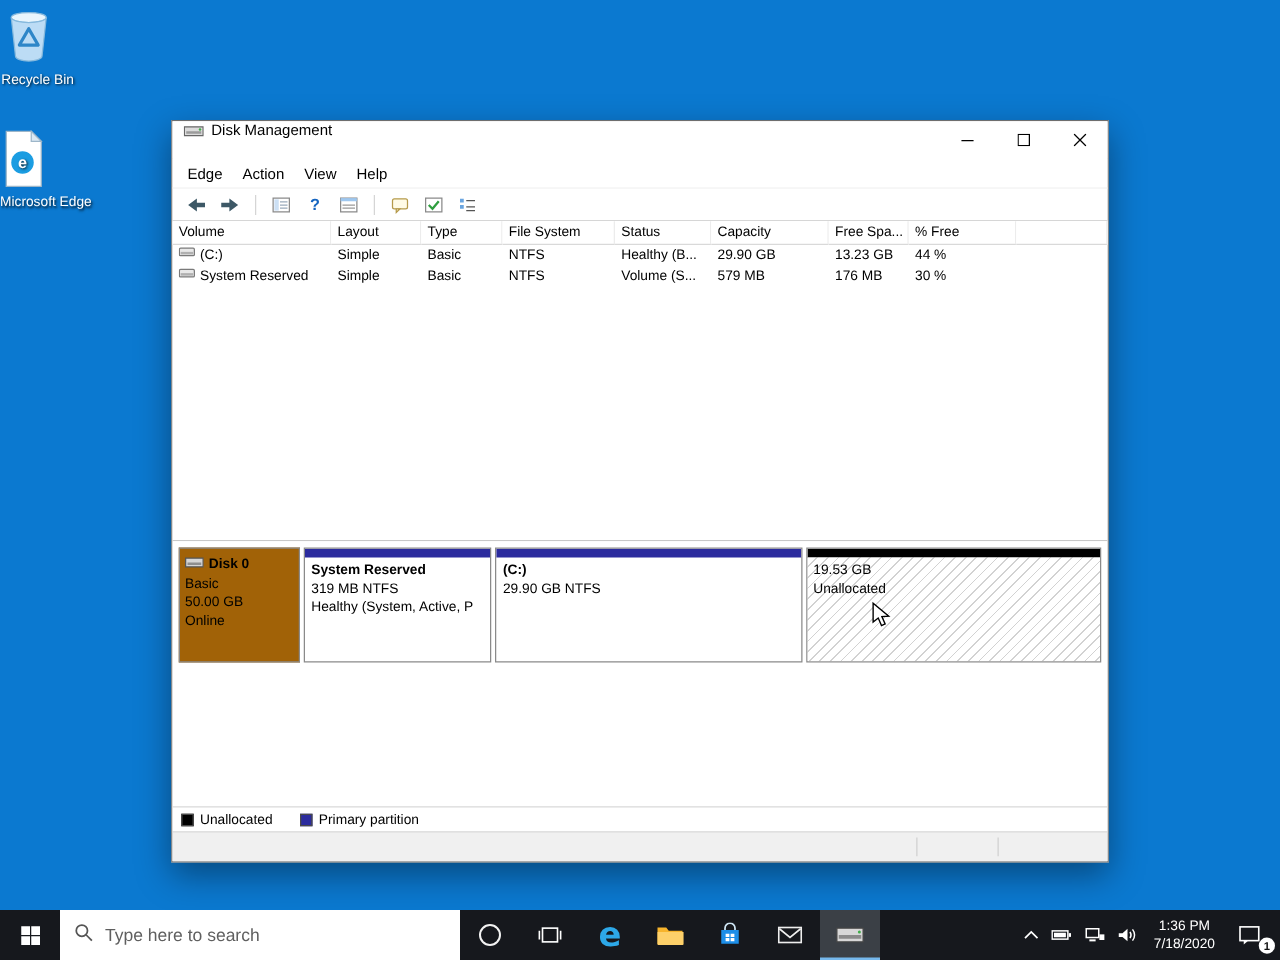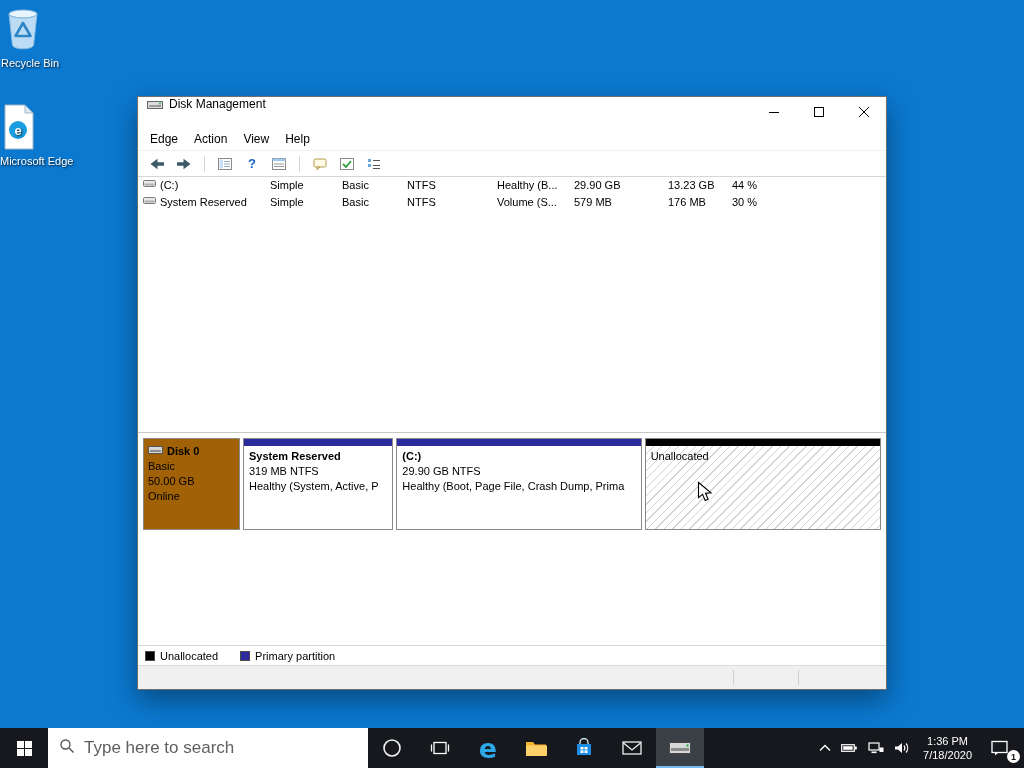--- a/index.html
+++ b/index.html
@@ -67,21 +67,21 @@
   .sb-sep { position:absolute; top:4px; bottom:4px; width:1px; background:#d0d0d0; }
 
   
   .taskbar { position:absolute; left:0; bottom:0; width:1024px; height:40px; background:#16181d;
              display:flex; align-items:stretch; color:#fff; z-index:50; }
   .tk-btn { width:48px; display:flex; align-items:center; justify-content:center; position:relative; }
   .tk-btn.active { background:#3b4046; box-shadow:inset 0 -2px 0 #76b9ed; }
   .start-grid { display:grid; grid-template-columns:7px 7px; grid-template-rows:7px 7px; gap:1px; }
   .start-grid div { background:#fff; }
   .searchbox { width:320px; background:#fff; display:flex; align-items:center; gap:9px; padding:0 11px; }
-  .search-input { border:none; outline:none; flex:1; font-size:17px; color:#be185d; background:transparent;
+  .search-input { border:none; outline:none; flex:1; font-size:14px; color:#be185d; background:transparent;
                   font-family:"Liberation Sans", sans-serif; }
   .search-input::placeholder { color:#5f5f5f; opacity:1; }
   .edge-e { color:#2da8e8; font-size:27px; font-weight:bold; font-family:"DejaVu Sans", sans-serif; line-height:27px; }
   .tray { margin-left:auto; display:flex; align-items:center; padding-right:4px; }
   .tray-btn { padding:0 5px; height:100%; display:flex; align-items:center; justify-content:center; position:relative; }
   .clock { font-size:11px; text-align:center; line-height:14px; padding:0 8px; }
   .badge { position:absolute; right:0px; bottom:5px; width:13px; height:13px; border-radius:50%;
            background:#fff; color:#111; font-size:9px; font-weight:bold;
            display:flex; align-items:center; justify-content:center; }
 
@@ -202,20 +202,31 @@
             <rect x="2" y="3" width="3" height="3" fill="#6aa5e0"></rect>
         <rect x="2" y="8" width="3" height="3" fill="#6aa5e0"></rect>
             <line x1="7" y1="4.5" x2="14" y2="4.5" stroke="#555"></line>
         <line x1="7" y1="9.5" x2="14" y2="9.5" stroke="#555"></line>
             <line x1="7" y1="12.5" x2="14" y2="12.5" stroke="#555"></line>
           </svg>
       </div>
     </div>
 
     <div class="listview">
+      <div class="lv-grid lv-header">
+        <div class="cell">Volume</div>
+        <div class="cell">Layout</div>
+        <div class="cell">Type</div>
+        <div class="cell">File System</div>
+        <div class="cell">Status</div>
+        <div class="cell">Capacity</div>
+        <div class="cell">Free Spa...</div>
+        <div class="cell">% Free</div>
+        <div class="cell"></div>
+      </div>
 
       <div class="lv-grid lv-row">
         <div class="cell vol-cell">
           <span>
             <svg width="13" height="11">
                 <rect x="0.5" y="2.5" width="12" height="6" rx="1" fill="#e8e8e8" stroke="#7a7a7a"></rect>
             <rect x="1.5" y="5.5" width="10" height="2" fill="#b0b0b0"></rect>
               </svg>
           </span>
           <span>(C:)</span>
@@ -274,26 +285,26 @@
               <div class="ptitle">System Reserved</div>
               <div>319 MB NTFS</div>
               <div>Healthy (System, Active, P</div>
             </div>
           </div>
           <div class="part primary" style="flex-grow:246">
             <div class="strip"></div>
             <div class="pbody">
               <div class="ptitle">(C:)</div>
               <div>29.90 GB NTFS</div>
-              <div>Healthy (Boot, Page File, Crash Dump, Prima</div>
             </div>
           </div>
           <div class="part unalloc" style="flex-grow:237">
             <div class="strip"></div>
             <div class="pbody">
+              <div>19.53 GB</div>
               <div>Unallocated</div>
             </div>
           </div>
         </div>
       </div>
     </div>
 
     <div class="legend">
       <div class="legend-item">
         <span class="sw sw-unalloc"></span>

